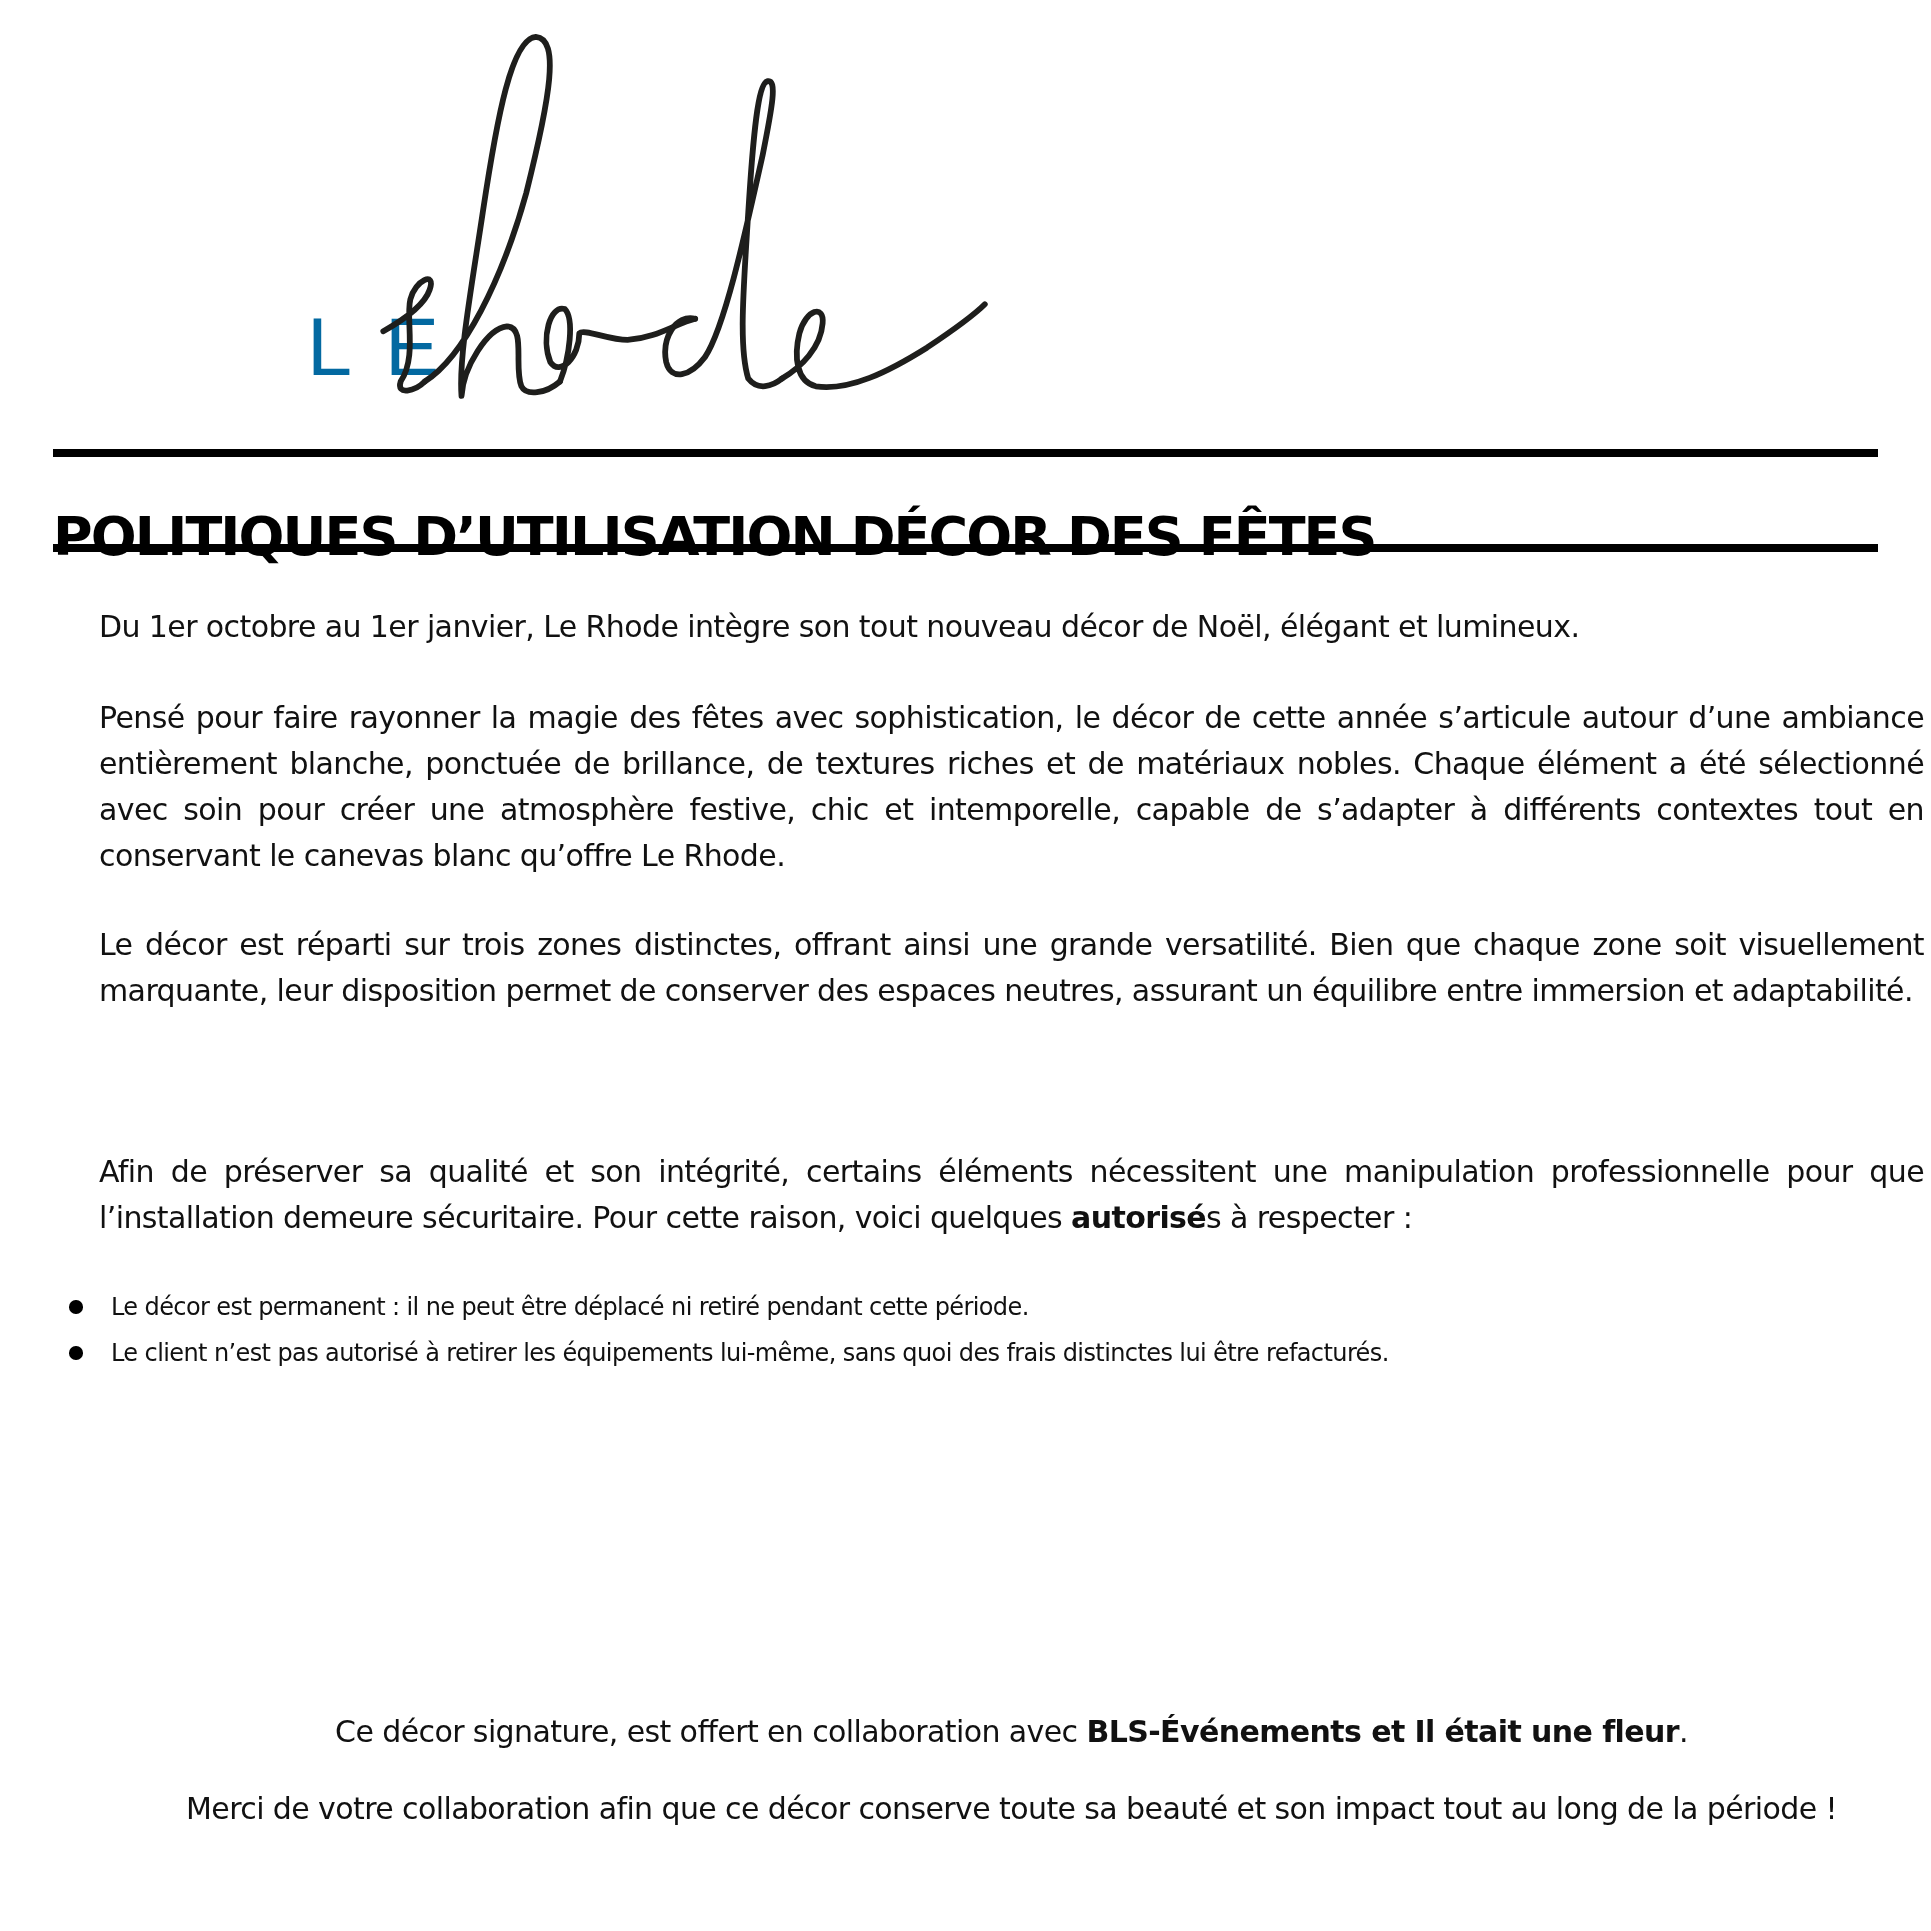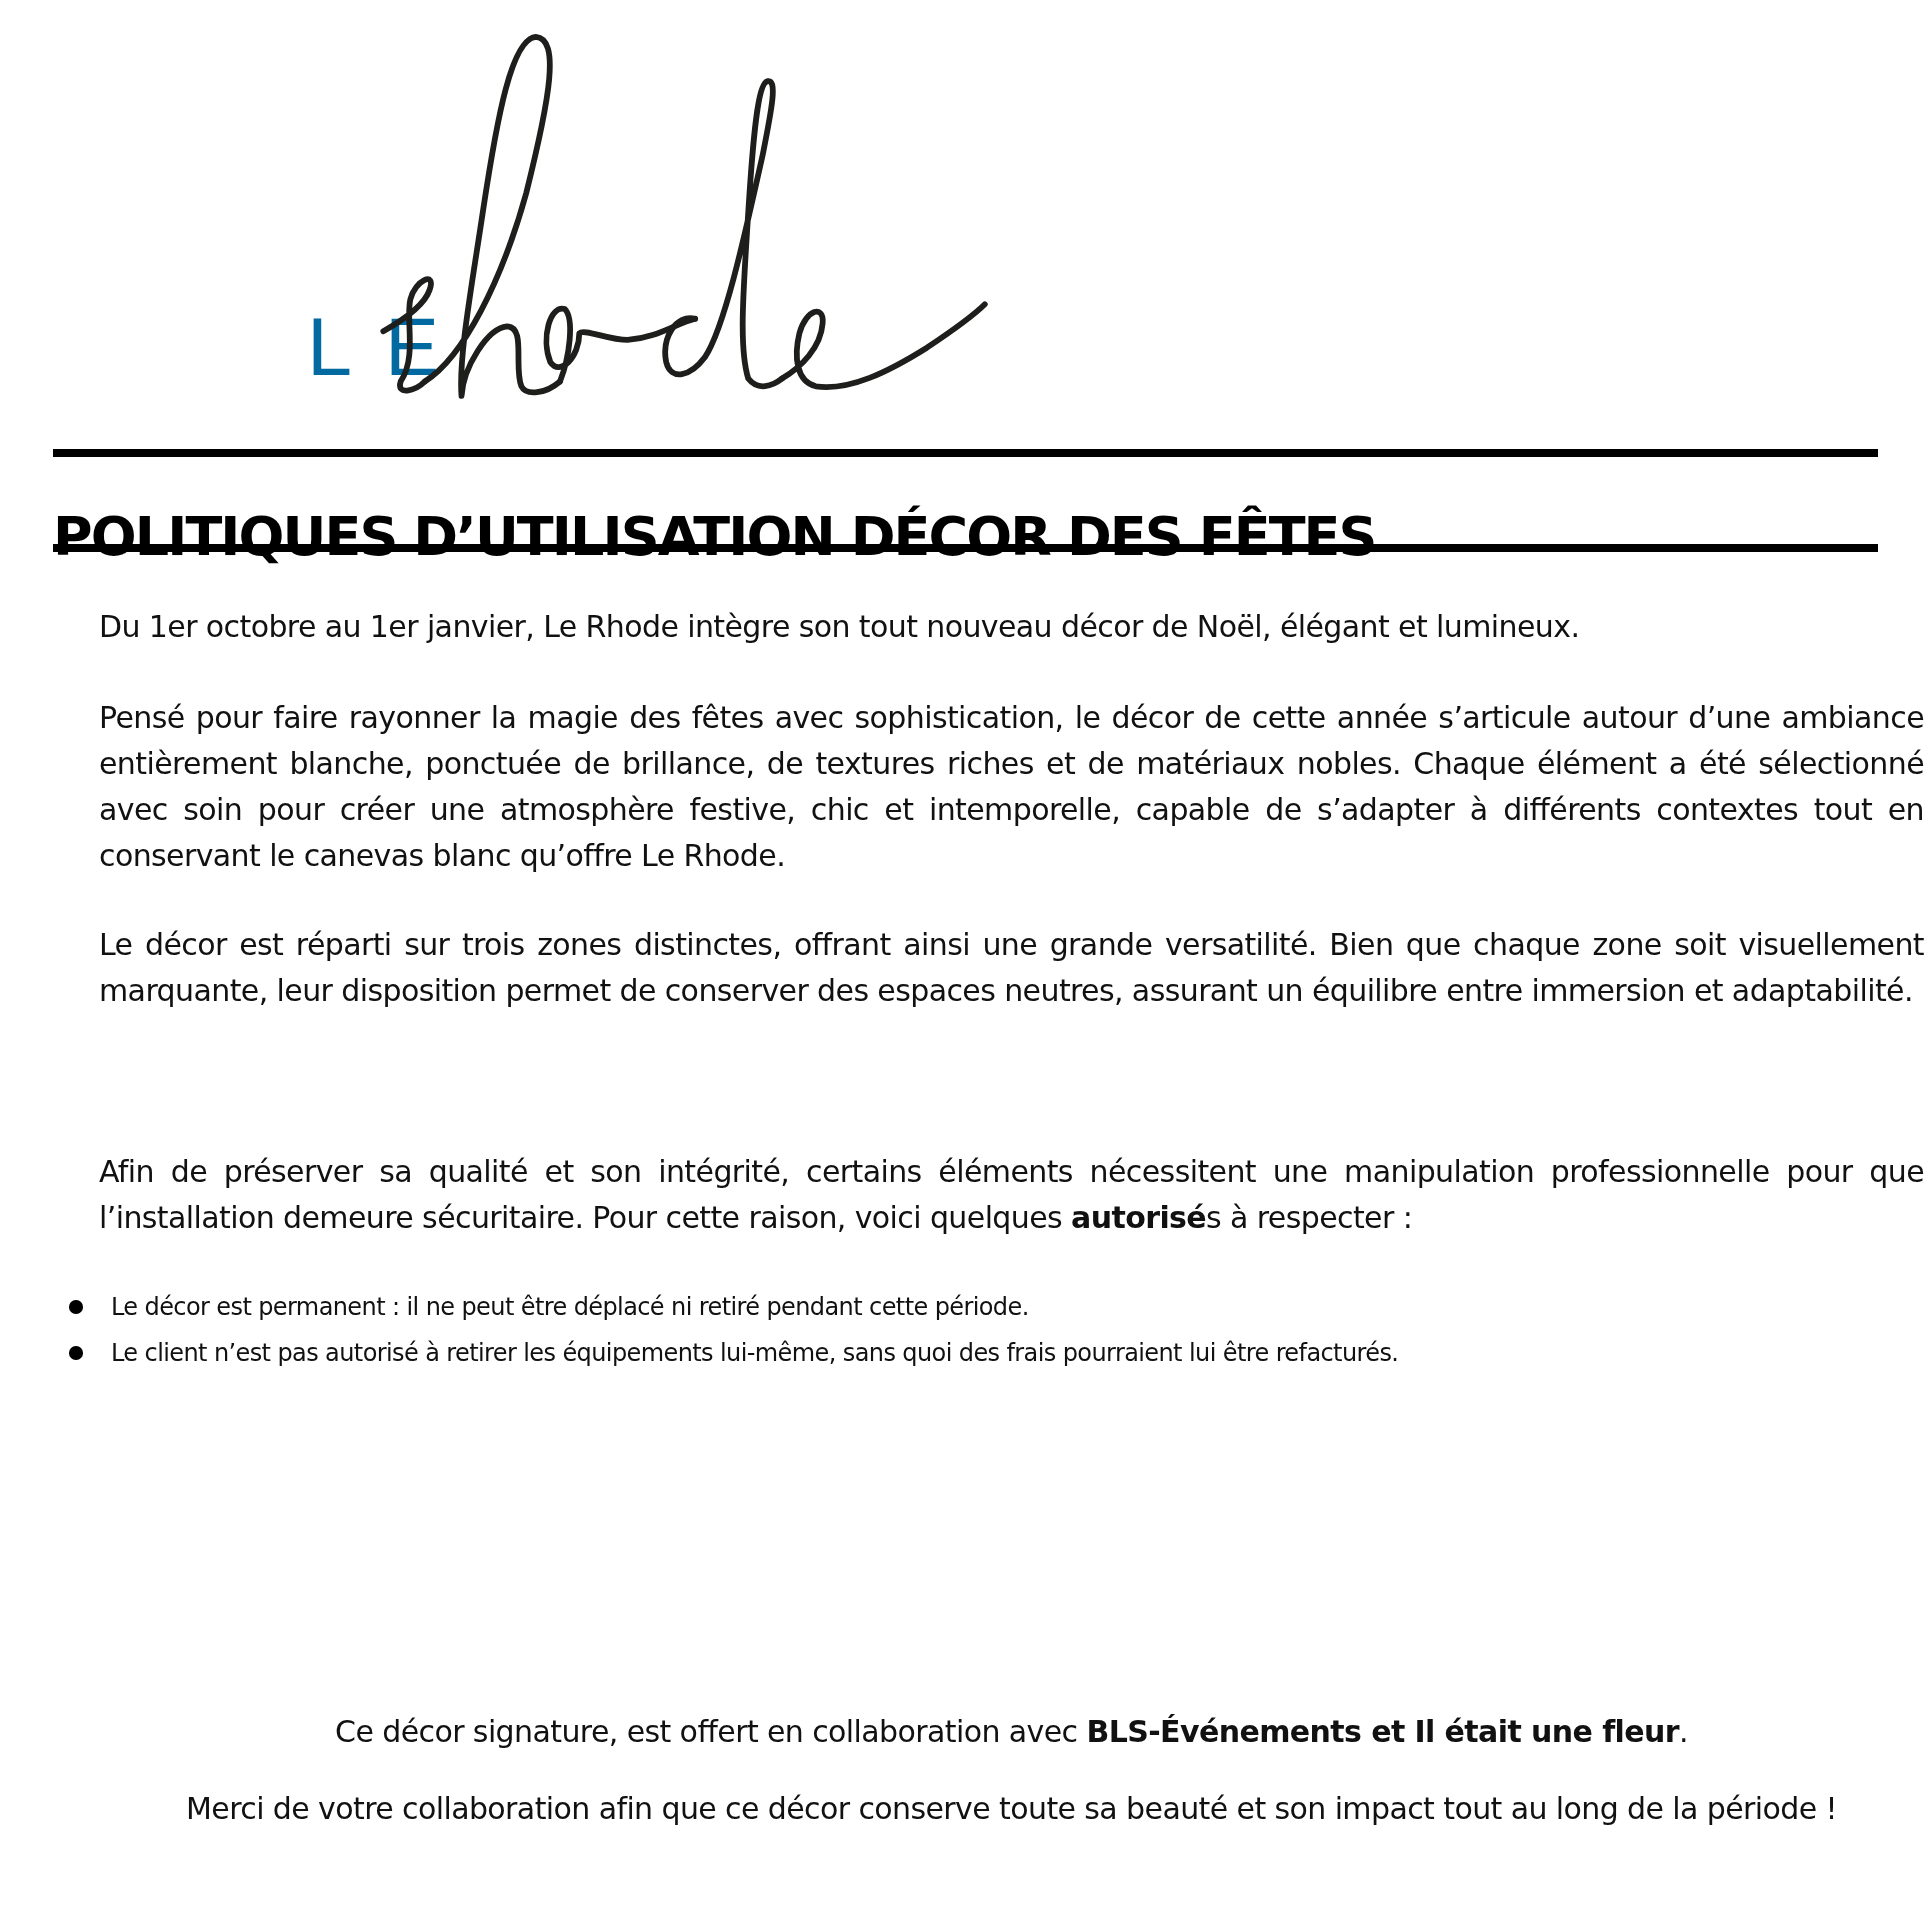--- a/index.html
+++ b/index.html
@@ -60,20 +60,20 @@
 
 <p class="body-text p1">Du 1er octobre au 1er janvier, Le Rhode intègre son tout nouveau décor de Noël, élégant et lumineux.</p>
 <p class="body-text justify p2">Pensé pour faire rayonner la magie des fêtes avec sophistication, le décor de cette année s’articule autour d’une ambiance entièrement blanche, ponctuée de brillance, de textures riches et de matériaux nobles. Chaque élément a été sélectionné avec soin pour créer une atmosphère festive, chic et intemporelle, capable de s’adapter à différents contextes tout en conservant le canevas blanc qu’offre Le Rhode.</p>
 <p class="body-text justify p3">Le décor est réparti sur trois zones distinctes, offrant ainsi une grande versatilité. Bien que chaque zone soit visuellement marquante, leur disposition permet de conserver des espaces neutres, assurant un équilibre entre immersion et adaptabilité.</p>
 <p class="body-text justify p4">
   <span>Afin de préserver sa qualité et son intégrité, certains éléments nécessitent une manipulation professionnelle pour que l’installation demeure sécuritaire. Pour cette raison, voici quelques </span><b>autorisé</b><span>s à respecter :</span>
 </p>
 
 <ul class="rules">
   <li><span class="bullet"></span><span>Le décor est permanent : il ne peut être déplacé ni retiré pendant cette période.</span></li>
-  <li><span class="bullet"></span><span>Le client n’est pas autorisé à retirer les équipements lui-même, sans quoi des frais pourraient lui être refacturés.</span></li>
+  <li><span class="bullet"></span><span>Le client n’est pas autorisé à retirer les équipements lui-même, sans quoi des frais distinctes lui être refacturés.</span></li>
 </ul>
 
 <p class="body-text center p5">
   <span>Ce décor signature, est offert en collaboration avec </span><b>BLS-Événements et Il était une fleur</b><span>.</span>
 </p>
 <p class="body-text center p6">Merci de votre collaboration afin que ce décor conserve toute sa beauté et son impact tout au long de la période !</p>
 
 
 </body></html>

